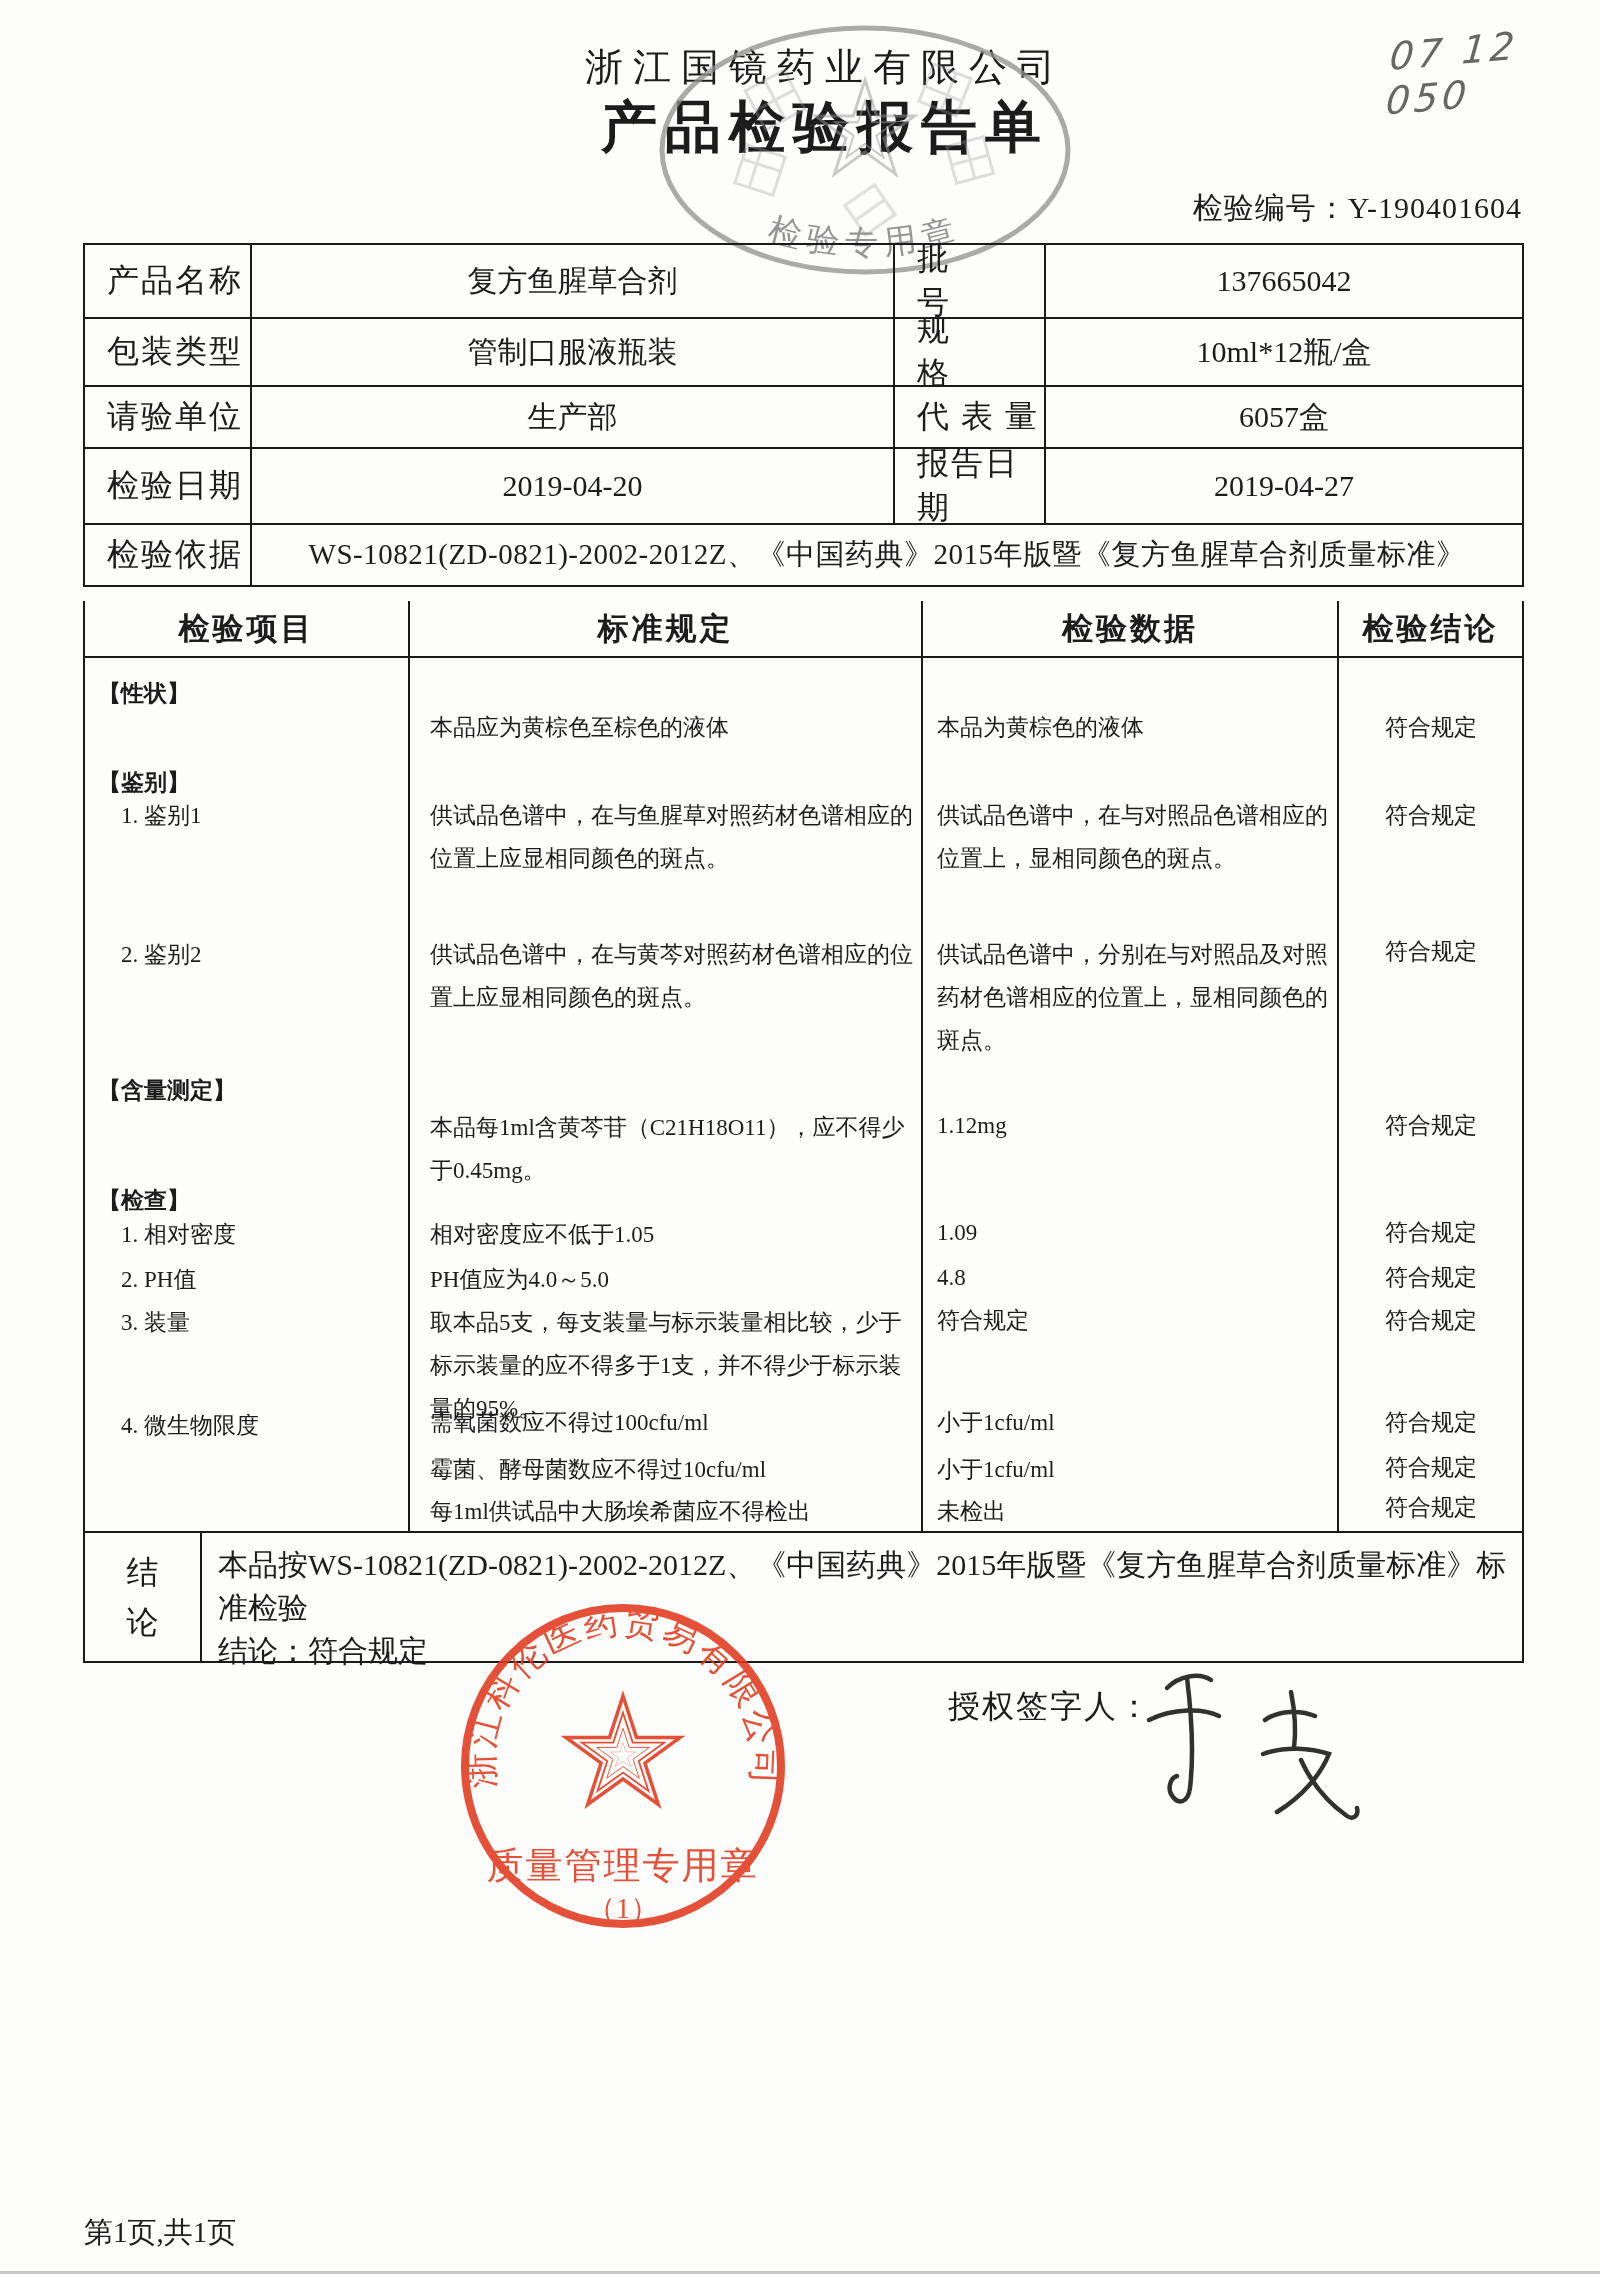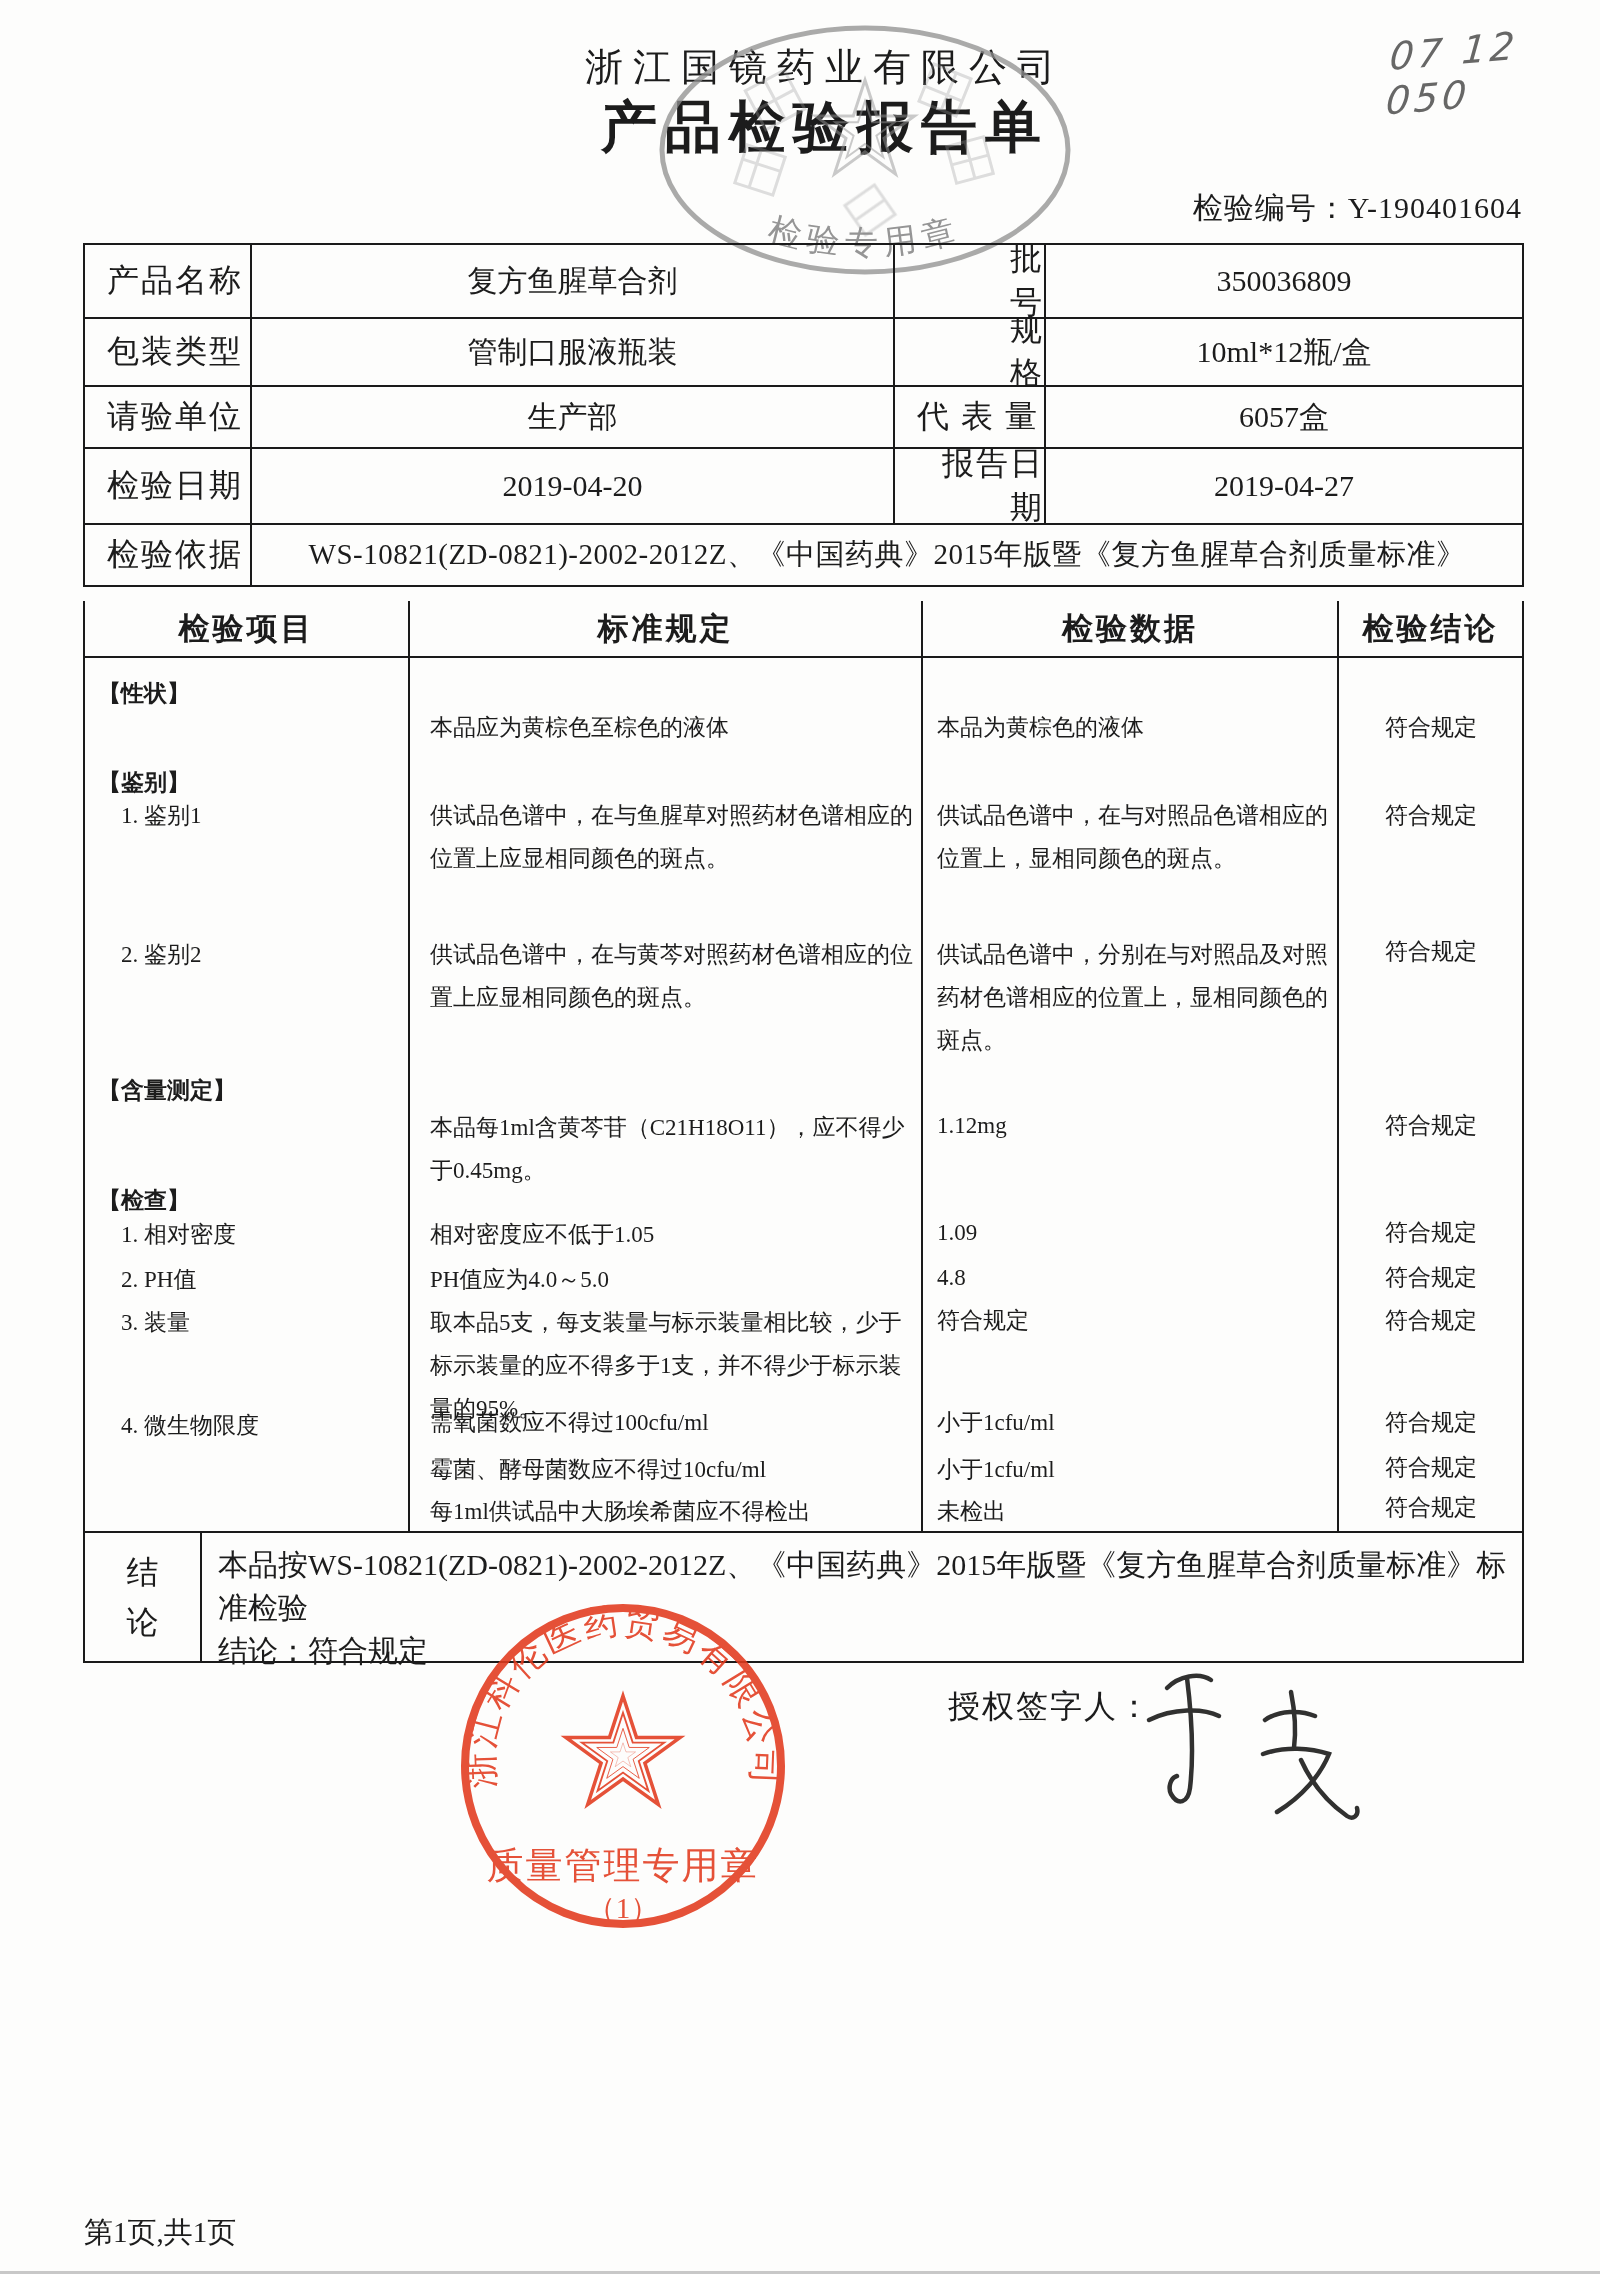--- a/index.html
+++ b/index.html
@@ -21,21 +21,21 @@
   .report-no{top:188px;right:78px;font-size:30px;letter-spacing:1px;}
 
   
   .note{left:1388px;top:26px;width:210px;height:80px;
         font-size:38px;color:#4d4d4d;font-style:italic;
         transform:rotate(-5deg) skewX(-10deg);letter-spacing:4px;opacity:.85;
         font-family:"DejaVu Sans",sans-serif;}
 
   
   .tbl{left:83px;width:1441px;border:2px solid #1a1a1a;box-sizing:border-box;background:transparent;}
-  .info-tbl{top:243px;text-align:right;}
+  .info-tbl{top:243px;}
   .row{display:flex;box-sizing:border-box;border-bottom:2px solid #1a1a1a;}
   .row:last-child{border-bottom:none;}
   .cell{box-sizing:border-box;display:flex;align-items:center;justify-content:center;
         border-right:2px solid #1a1a1a;overflow:hidden;}
   .cell:last-child{border-right:none;}
   .lblcell{font-size:32px;letter-spacing:2px;justify-content:flex-start;padding-left:22px;}
   .valcell{font-size:30px;}
   .w-l1{width:167px;} .w-v1{width:643px;} .w-l2{width:151px;} .w-v2{flex:1;}
   .basis-val{font-size:29px;letter-spacing:0.5px;}
 
@@ -113,21 +113,21 @@
 
   <div class="abs report-no">
     <span>检验编号：</span><span>Y-190401604</span>
   </div>
 
   <div class="abs tbl info-tbl">
     <div class="row" style="height:74px">
       <div class="cell lblcell w-l1">产品名称</div>
       <div class="cell valcell w-v1">复方鱼腥草合剂</div>
       <div class="cell lblcell w-l2">批　　号</div>
-      <div class="cell valcell w-v2">350036809</div>
+      <div class="cell valcell w-v2">137665042</div>
     </div>
     <div class="row" style="height:68px">
       <div class="cell lblcell w-l1">包装类型</div>
       <div class="cell valcell w-v1">管制口服液瓶装</div>
       <div class="cell lblcell w-l2">规　　格</div>
       <div class="cell valcell w-v2">10ml*12瓶/盒</div>
     </div>
     <div class="row" style="height:62px">
       <div class="cell lblcell w-l1">请验单位</div>
       <div class="cell valcell w-v1">生产部</div>

